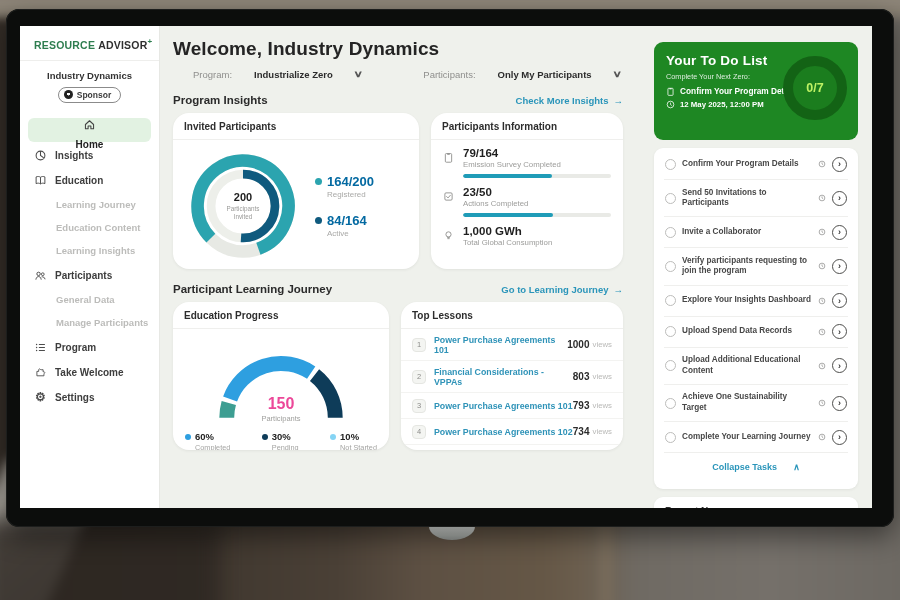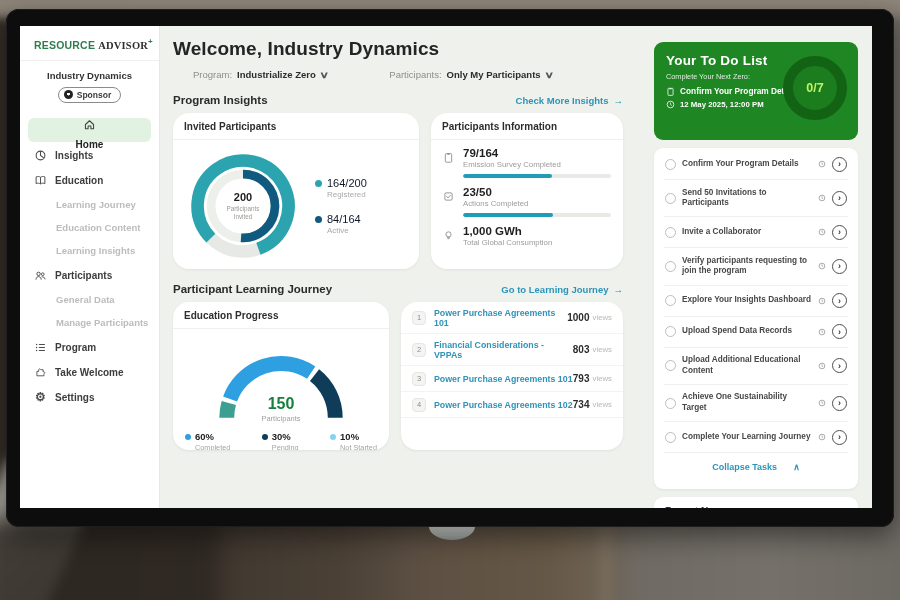--- a/index.html
+++ b/index.html
@@ -20,79 +20,79 @@
   .stand { position:absolute; left:429px; top:524px; width:46px; height:16px;
     background:linear-gradient(180deg,#f4f6f3,#aeb2ae 70%,#8d918e); border-radius:0 0 26px 26px / 0 0 15px 15px; }
   .monitor { position:absolute; left:6px; top:9px; width:888px; height:518px; background:#0c0d0c;
     border-radius:13px; box-shadow:0 10px 26px rgba(0,0,0,.45), inset 0 0 0 1px #1d1e1d; }
   .screen { position:absolute; left:14px; top:17px; width:852px; height:482px; background:#eff1ec; overflow:hidden; display:flex; }
 
   
   .sidebar { width:140px; background:#ffffff; border-right:1px solid #e7e8e4; flex:none; }
   .side-logo { padding:11px 0 9px 14px; border-bottom:1px solid #eeeeec; font-size:10.5px; letter-spacing:.2px; }
   .logo-green { color:#2e7d4f; font-weight:700; }
-  .logo-dark { color:#2f2f2f; font-weight:800;font-family:Liberation Serif, serif; }
+  .logo-dark { color:#2f2f2f; font-weight:800; }
   .logo-plus { color:#2e7d4f; font-weight:800; font-size:8px; vertical-align:super; }
   .side-org { text-align:center; padding:9px 6px 10px; }
   .org-name { font-size:9.5px; font-weight:700; color:#333; }
   .sponsor-pill { display:inline-flex; align-items:center; gap:4px; margin-top:6px; border:1px solid #8b8b8b;
     border-radius:10px; padding:2px 9px 2px 5px; font-size:8.5px; font-weight:700; color:#3c3c3c; background:#fff; }
   .sponsor-dot { width:9px; height:9px; border-radius:50%; background:radial-gradient(circle at 50% 45%, #fff 0 1.4px, #222 1.5px); }
   .nav { padding:4px 0; }
   .nav-item { display:flex; align-items:center; gap:8px; height:24px; margin:1px 8px; padding:0 6px;
     font-size:10px; font-weight:700; color:#3d3d3d; border-radius:6px; cursor:pointer; }
   .nav-item.active { background:#e2f2e2; color:#222;flex-direction:column; }
   .nav-sub { height:23px; margin:0 8px; padding-left:28px; display:flex; align-items:center;
     font-size:9.5px; font-weight:600; color:#bcbcba; cursor:pointer; }
   .nicon { width:13px; height:13px; flex:none; display:flex; align-items:center; justify-content:center; color:#4c4c4c; }
   .nicon svg { width:13px; height:13px; }
   .gear-glyph { font-size:12px; line-height:1; color:#4c4c4c; }
 
   
   .main { flex:1; padding:12px 13px 0 13px; min-width:0; }
   .h1 { font-size:19px; font-weight:800; color:#242424; letter-spacing:.1px; }
   .filters { display:flex; gap:42px; margin-top:9px; }
-  .filter { display:flex; align-items:center; gap:5px; font-size:9.5px; color:#8f8f8d; cursor:pointer;padding-left:20px; }
+  .filter { display:flex; gap:22px; font-size:9.5px; color:#8f8f8d; cursor:pointer;padding-left:20px; }
   .filter b { color:#2c2c2c; font-size:9.5px; font-weight:800; }
   .chev { font-size:9px; color:#555; font-weight:700; transform:scaleX(1.5); display:inline-block; }
   .sect-row { display:flex; align-items:center; justify-content:space-between; margin-top:14px; margin-bottom:7px; }
   .sect-title { font-size:11.5px; font-weight:800; color:#2b2b2b; }
   .tlink { font-size:9.5px; font-weight:800; color:#2a95ba; cursor:pointer; display:flex; align-items:center; gap:5px; }
   .cards { display:flex; gap:12px; }
   .card { background:#fff; border-radius:16px; box-shadow:0 1px 3px rgba(40,40,40,.07); overflow:hidden; }
   .card-title { padding:8px 11px 7px; font-size:10px; font-weight:800; color:#2d2d2d; border-bottom:1px solid #efefed; }
 
   .card-invited { width:246px; height:156px; }
   .invited-body { display:flex; align-items:center; gap:14px; padding:8px 8px 8px 12px; }
   .donut-wrap { position:relative; width:116px; height:116px; flex:none; }
   .donut-center { position:absolute; inset:0; display:flex; flex-direction:column; align-items:center; justify-content:center; text-align:center; }
   .donut-center .v { font-size:11px; font-weight:800; color:#222; }
   .donut-center .l { font-size:6.3px; color:#9a9a98; margin-top:2px; line-height:1.35; }
   .legend-col { display:flex; flex-direction:column; gap:14px; }
   .leg-item { }
   .leg-top { display:flex; align-items:center; gap:5px; }
   .leg-dot { width:7px; height:7px; border-radius:50%; flex:none; }
-  .leg-val { font-size:11px; font-weight:400; color:#0f172a; }
+  .leg-val { font-size:13px; font-weight:700; color:#0369a1; }
   .leg-lab { font-size:8px; color:#a9a9a7; margin:1px 0 0 12px; }
 
   .card-info { flex:1; height:156px; }
   .info-body { padding:7px 12px; }
   .info-row { display:flex; gap:8px; margin-bottom:8px; }
   .iicon { width:12px; flex:none; padding-top:2px; color:#8a8a88; }
   .iicon svg { width:11px; height:11px; }
   .info-right { flex:1; }
   .info-val { font-size:11.5px; font-weight:800; color:#1f1f1f; }
   .info-lab { font-size:7.8px; color:#9c9c9a; margin-top:1px; }
   .bar-track { height:4px; border-radius:2px; background:#e9eae6; margin-top:5px; overflow:hidden; }
   .bar-fill { height:100%; border-radius:2px; }
 
   .card-edu { width:216px; height:148px; }
   .gauge-wrap { position:relative; width:158px; height:82px; margin:10px auto 0; }
   .gauge-center { position:absolute; left:0; right:0; bottom:-2px; text-align:center; }
-  .gauge-center .v { font-size:16px; font-weight:800; color:#15803d; }
+  .gauge-center .v { font-size:16px; font-weight:800; color:#ec4899; }
   .gauge-center .l { font-size:7.5px; color:#a0a09e; margin-top:1px; }
   .gauge-legend { display:flex; justify-content:space-between; padding:10px 12px 0; }
   .gl-item { }
   .gl-top { display:flex; align-items:center; gap:4px; }
   .gl-dot { width:6px; height:6px; border-radius:50%; }
   .gl-val { font-size:9.5px; font-weight:800; color:#222; }
   .gl-lab { font-size:7.3px; color:#a4a4a2; margin:1px 0 0 10px; }
 
   .card-lessons { flex:1; height:148px; }
   .lesson-row { display:flex; align-items:center; padding:5.5px 11px; border-bottom:1px solid #f3f3f1; cursor:pointer; }
@@ -383,20 +383,21 @@
             <div class="gl-top">
                   <span class="gl-dot" style="background: rgb(133, 212, 244);"></span>
                   <span class="gl-val">10%</span>
                 </div>
             <div class="gl-lab">Not Started</div>
           </div>
         </div>
       </div>
 
       <div class="card card-lessons">
+        <div class="card-title">Top Lessons</div>
         <div class="lesson-row">
           <span class="rank">1</span>
           <span class="lesson-name">Power Purchase Agreements 101</span>
           <span class="views">1000</span>
               <span class="views-lab">views</span>
         </div>
         <div class="lesson-row">
           <span class="rank">2</span>
           <span class="lesson-name">Financial Considerations - VPPAs</span>
           <span class="views">803</span>

